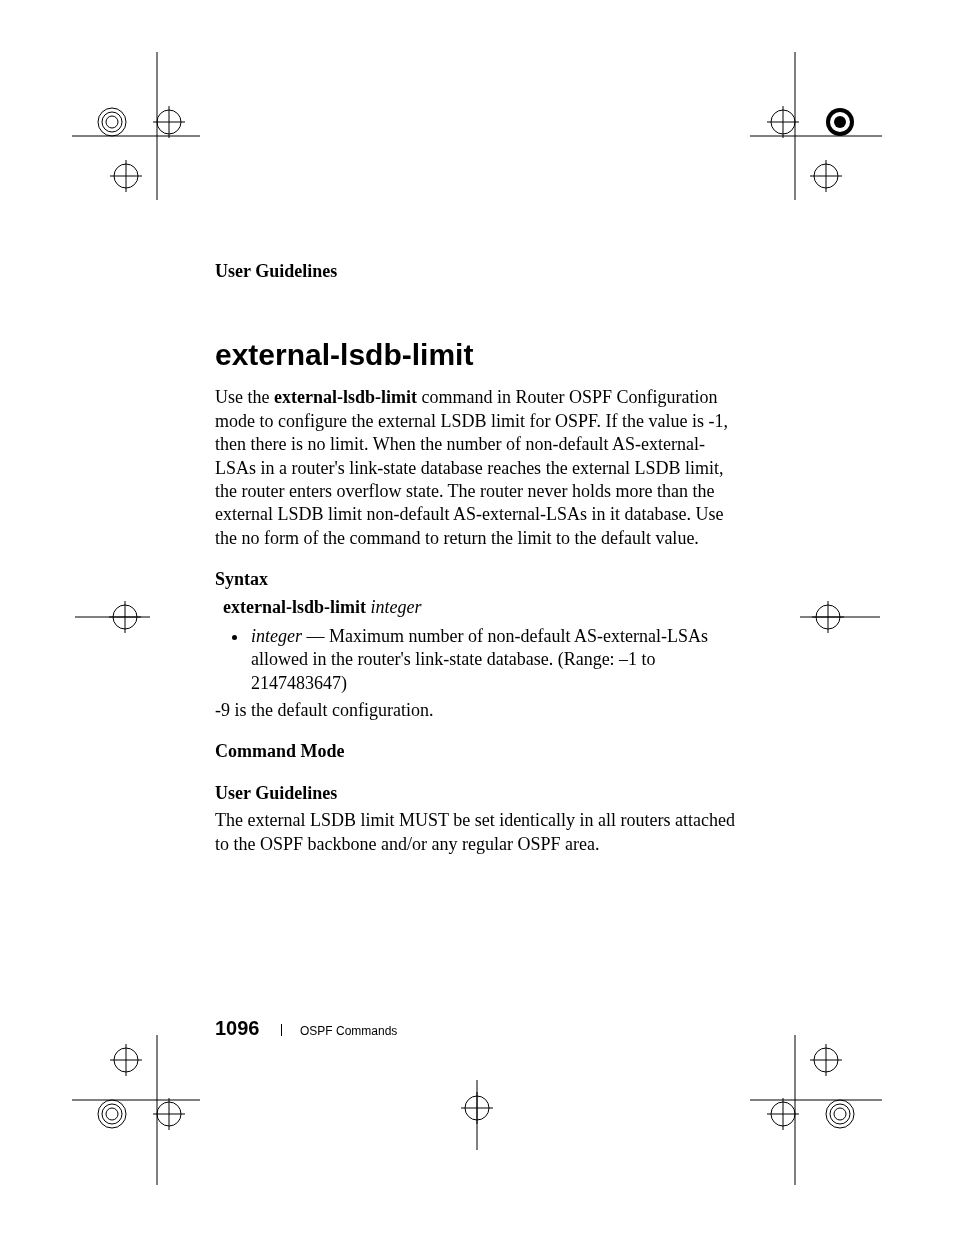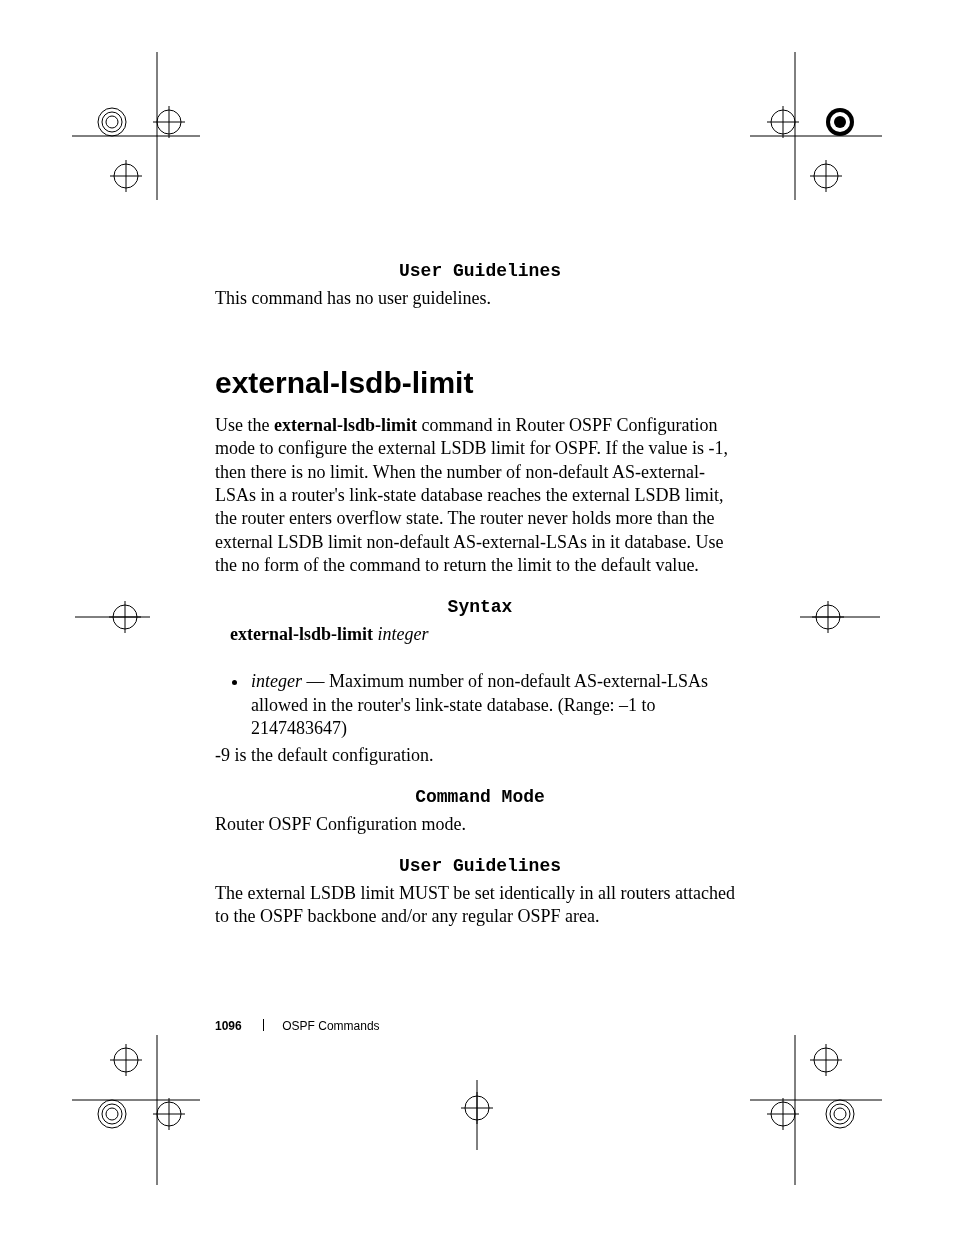--- a/index.html
+++ b/index.html
@@ -14,60 +14,59 @@
   }
   .content {
     position: absolute;
     left: 215px;
     top: 260px;
     width: 530px;
     font-size: 18px;
     line-height: 1.3;
   }
   .sec-head {
-    font-family: Liberation Mono, monospace;
+    font-family: Liberation Serif, serif;
     font-weight: bold;
     font-size: 18px;
     font-stretch: condensed;
     margin-top: 18px;
     margin-bottom: 4px;
-    text-align: center;
   }
   .body-p {
     margin: 0 0 2px 0;
   }
   .cmd-title {
     font-family: "Trebuchet MS", "Arial Narrow", Arial, sans-serif;
     font-weight: bold;
     font-size: 30px;
     font-stretch: condensed;
     margin-top: 52px;
     margin-bottom: 12px;
   }
-  .syntax-line { margin: 2px 15px; font-family: Liberation Serif, serif; }
+  .syntax-line { margin: 2px 8px; font-family: Liberation Serif, serif; }
   .bold { font-weight: bold; }
   .ital { font-style: italic; }
   ul.bullets {
-    margin: 24px 0 0 0;
+    margin: 6px 0 0 0;
     padding-left: 34px;
   }
   ul.bullets li {
     margin-bottom: 4px;
     padding-left: 2px;
   }
   .footer {
     position: absolute;
     left: 215px;
     top: 1017px;
     font-size: 15px;
   }
   .footer .pn {
     font-family: "Trebuchet MS", Arial, sans-serif;
     font-weight: bold;
-    font-size: 12px;
+    font-size: 20px;
   }
   .footer .sep {
     display: inline-block;
     border-left: 1px solid #000;
     height: 12px;
     margin: 0 14px -1px 18px;
   }
   .footer .chap {
     font-family: "Trebuchet MS", Arial, sans-serif;
     font-size: 12px;
@@ -139,21 +138,20 @@
     <line x1="810" y1="1060" x2="842" y2="1060" stroke="#000"></line>
     <line x1="826" y1="1044" x2="826" y2="1076" stroke="#000"></line>
   <circle cx="840" cy="1114" r="14" fill="none" stroke="#000"></circle>
     <circle cx="840" cy="1114" r="10" fill="none" stroke="#000"></circle>
     <circle cx="840" cy="1114" r="6" fill="none" stroke="#000"></circle>
 </svg>
 
 <div class="content">
 
   <div class="sec-head" style="margin-top:0">User Guidelines</div>
-  <p class="body-p">This command has no user guidelines.</p>
 
 
   <div class="cmd-title">external-lsdb-limit</div>
   <p class="body-p">
     <span>Use the </span><span class="bold">external-lsdb-limit</span><span> command in Router OSPF Configuration mode to configure the external LSDB limit for OSPF. If the value is -1, then there is no limit. When the number of non-default AS-external-LSAs in a router's link-state database reaches the external LSDB limit, the router enters overflow state. The router never holds more than the external LSDB limit non-default AS-external-LSAs in it database. Use the no form of the command to return the limit to the default value.</span>
   </p>
 
   <div class="sec-head">Syntax</div>
   <div class="syntax-line">
     <span class="bold">external-lsdb-limit</span>
@@ -161,21 +159,20 @@
   </div>
   <ul class="bullets">
     <li>
       <span class="ital">integer</span><span> — Maximum number of non-default AS-external-LSAs allowed in the router's link-state database. (Range: –1 to 2147483647)</span>
     </li>
   </ul>
 
   <p class="body-p">-9 is the default configuration.</p>
 
   <div class="sec-head">Command Mode</div>
-  <p class="body-p">Router OSPF Configuration mode.</p>
 
   <div class="sec-head">User Guidelines</div>
   <p class="body-p">The external LSDB limit MUST be set identically in all routers attached to the OSPF backbone and/or any regular OSPF area.</p>
 
 </div>
 
 <div class="footer">
   <span class="pn">1096</span>
   <span class="sep"></span>
   <span class="chap">OSPF Commands</span>

